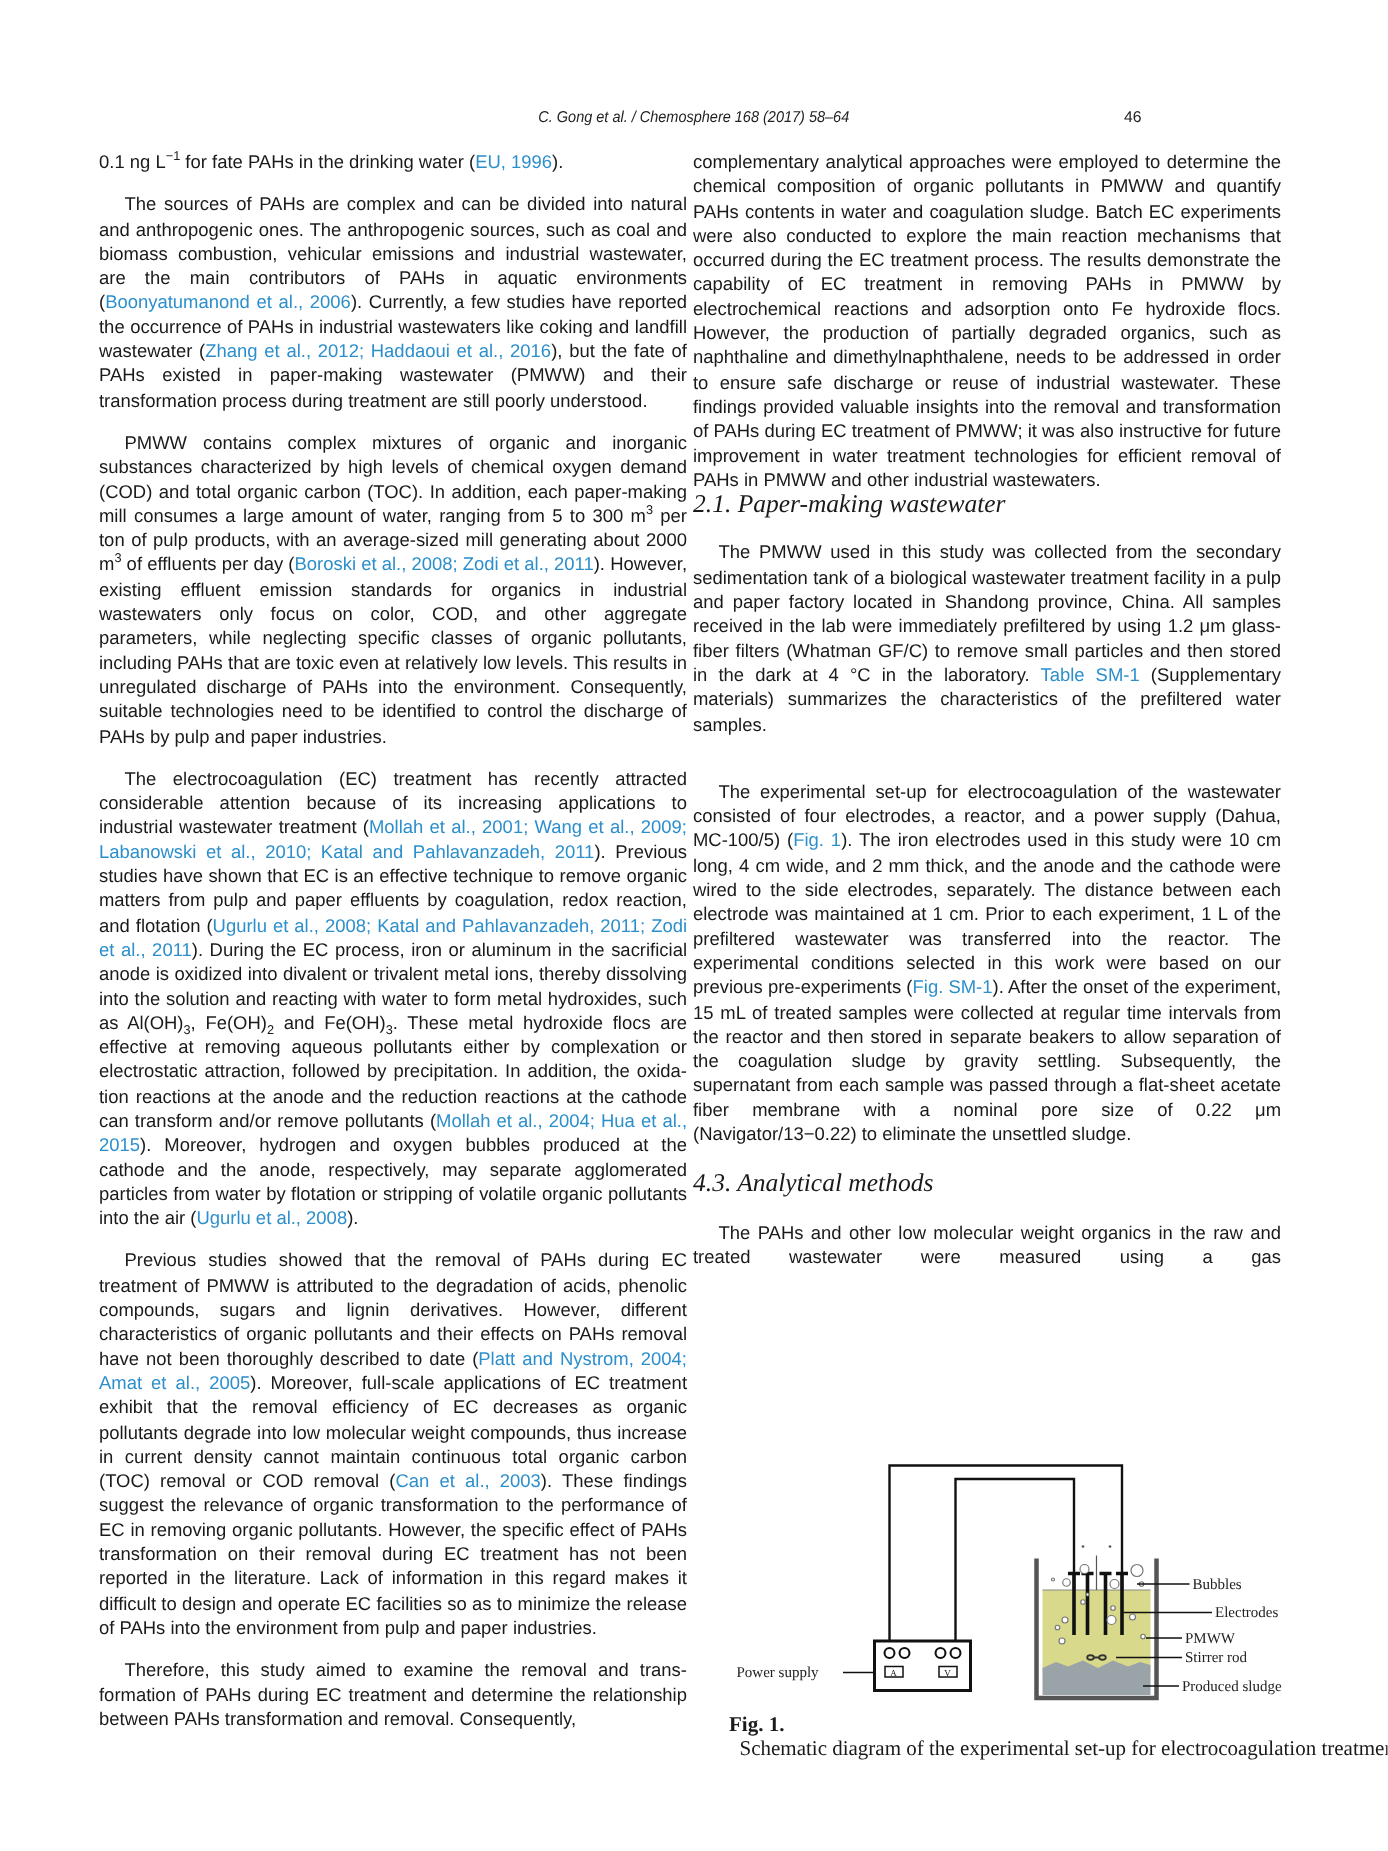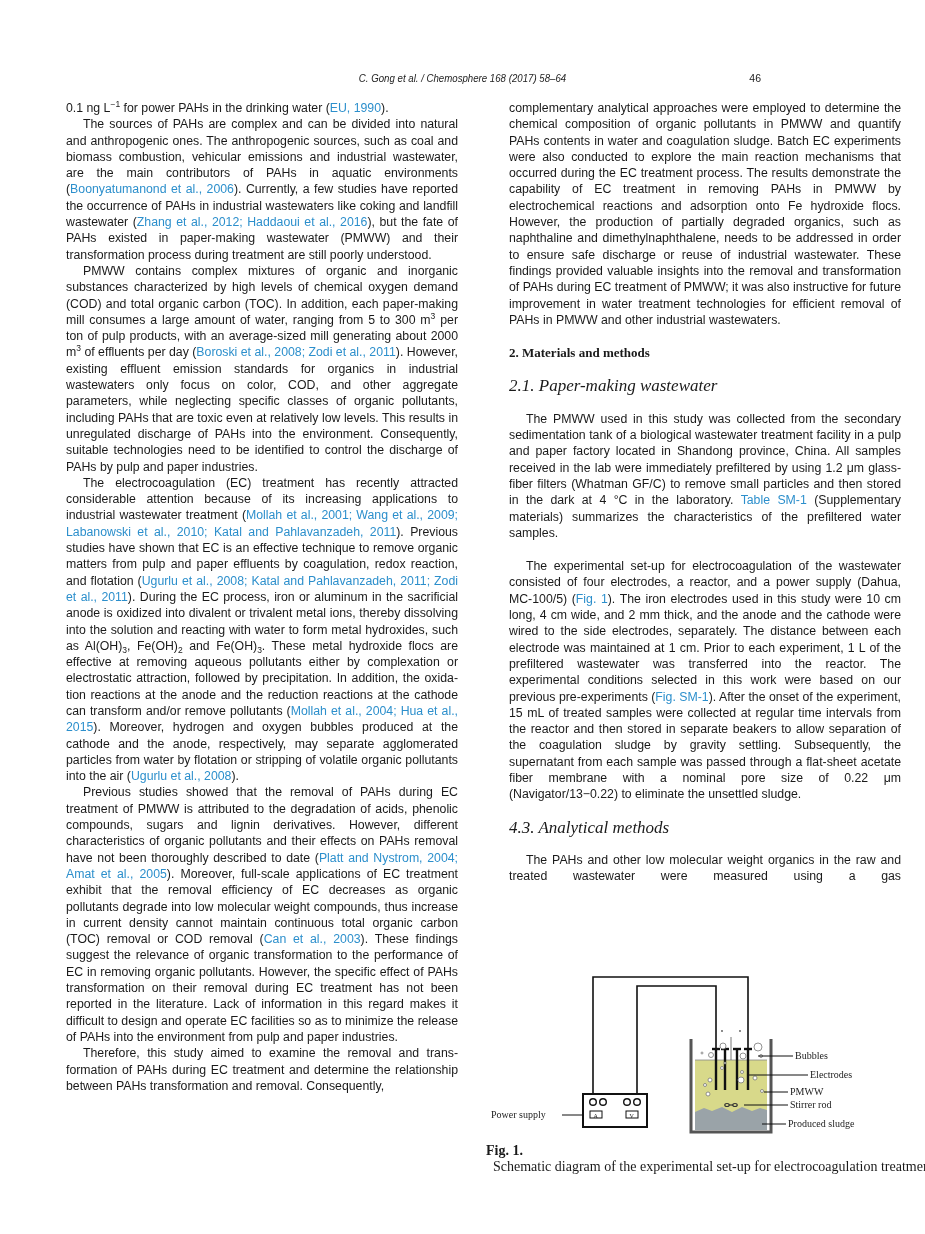--- a/index.html
+++ b/index.html
@@ -5,23 +5,23 @@
   html, body { margin: 0; padding: 0; background: #ffffff; }
   body { width: 925px; height: 1234px; position: relative; overflow: hidden;
          font-family: "Liberation Serif", "DejaVu Serif", serif; color: #1a1a1a; }
   .running-head { position: absolute; top: 72px; left: 0; width: 816px; height: 16px;
          font-family: "Liberation Sans", sans-serif; font-size: 10.5px; color: #222; }
   .running-head .journal { position: absolute; left: 0; width: 925px; text-align: center; font-style: italic; transform: scaleX(0.92); }
   .running-head .pageno { position: absolute; right: 55px; }
   .col { position: absolute; top: 100px; width: 392px;
          font-family: "Liberation Sans", "DejaVu Sans", sans-serif; font-size: 12.3px; line-height: 16.3px; }
   .col.left { left: 66px; }
-  .col.right { left: 509px; }
+  .col.right { left: 462px; }
   .col p { margin: 0; text-align: justify; hyphens: manual; }
-  .col p.indent { text-indent: 17px; }
+  .col p.indent { text-indent: 17px; margin-top: 12px; }
   .col a, .link { color: #2c8fcc; text-decoration: none; }
   h2.section { font-family: "Liberation Serif", serif; font-weight: bold; font-size: 13px; margin: 17px 0 17px 0; }
   h3.subsection { font-family: "Liberation Serif", serif; font-style: italic; font-weight: normal; font-size: 17px; margin: 0 0 16px 0; }
   .gap { height: 17px; }
   sup, sub { font-size: 8.5px; line-height: 0; }
   .figure { position: absolute; left: 486px; top: 960px; width: 400px; height: 175px; }
   .figure svg { width: 400px; height: 175px; }
   .caption { position: absolute; left: 486px; top: 1143px; width: 400px;
              font-family: "Liberation Serif", serif; font-size: 14px; }
   .caption b { font-weight: bold; }
@@ -29,37 +29,36 @@
 </style>
 </head>
 <body>
 
 <div class="running-head">
   <span class="journal">C. Gong et al. / Chemosphere 168 (2017) 58–64</span>
   <span class="pageno">46</span>
 </div>
 
 <div class="col left">
-  <p><span>0.1 ng L</span><sup>−1</sup><span> for power PAHs in the drinking water (</span><a>EU, 1990</a><span>).</span></p>
+  <p><span>0.1 ng L</span><sup>−1</sup><span> for fate PAHs in the drinking water (</span><a>EU, 1996</a><span>).</span></p>
 
   <p class="indent"><span>The sources of PAHs are complex and can be divided into natural and anthropogenic ones. The anthropogenic sources, such as coal and biomass combustion, vehicular emissions and industrial wastewater, are the main contributors of PAHs in aquatic envi­ronments (</span><a>Boonyatumanond et al., 2006</a><span>). Currently, a few studies have reported the occurrence of PAHs in industrial wastewaters like coking and landfill wastewater (</span><a>Zhang et al., 2012; Haddaoui et al., 2016</a><span>), but the fate of PAHs existed in paper-making wastewater (PMWW) and their transformation process during treatment are still poorly understood.</span></p>
 
   <p class="indent"><span>PMWW contains complex mixtures of organic and inorganic substances characterized by high levels of chemical oxygen de­mand (COD) and total organic carbon (TOC). In addition, each paper-making mill consumes a large amount of water, ranging from 5 to 300 m</span><sup>3</sup><span> per ton of pulp products, with an average-sized mill generating about 2000 m</span><sup>3</sup><span> of effluents per day (</span><a>Boroski et al., 2008; Zodi et al., 2011</a><span>). However, existing effluent emission standards for organics in industrial wastewaters only focus on color, COD, and other aggregate parameters, while neglecting specific classes of organic pollutants, including PAHs that are toxic even at relatively low levels. This results in unregulated discharge of PAHs into the environment. Consequently, suitable technologies need to be identified to control the discharge of PAHs by pulp and paper industries.</span></p>
 
   <p class="indent"><span>The electrocoagulation (EC) treatment has recently attracted considerable attention because of its increasing applications to industrial wastewater treatment (</span><a>Mollah et al., 2001; Wang et al., 2009; Labanowski et al., 2010; Katal and Pahlavanzadeh, 2011</a><span>). Previous studies have shown that EC is an effective technique to remove organic matters from pulp and paper effluents by coagu­lation, redox reaction, and flotation (</span><a>Ugurlu et al., 2008; Katal and Pahlavanzadeh, 2011; Zodi et al., 2011</a><span>). During the EC process, iron or aluminum in the sacrificial anode is oxidized into divalent or trivalent metal ions, thereby dissolving into the solution and reacting with water to form metal hydroxides, such as Al(OH)</span><sub>3</sub><span>, Fe(OH)</span><sub>2</sub><span> and Fe(OH)</span><sub>3</sub><span>. These metal hydroxide flocs are effective at removing aqueous pollutants either by complexation or electro­static attraction, followed by precipitation. In addition, the oxida­tion reactions at the anode and the reduction reactions at the cathode can transform and/or remove pollutants (</span><a>Mollah et al., 2004; Hua et al., 2015</a><span>). Moreover, hydrogen and oxygen bubbles produced at the cathode and the anode, respectively, may separate agglomerated particles from water by flotation or stripping of volatile organic pollutants into the air (</span><a>Ugurlu et al., 2008</a><span>).</span></p>
 
   <p class="indent"><span>Previous studies showed that the removal of PAHs during EC treatment of PMWW is attributed to the degradation of acids, phenolic compounds, sugars and lignin derivatives. However, different characteristics of organic pollutants and their effects on PAHs removal have not been thoroughly described to date (</span><a>Platt and Nystrom, 2004; Amat et al., 2005</a><span>). Moreover, full-scale appli­cations of EC treatment exhibit that the removal efficiency of EC decreases as organic pollutants degrade into low molecular weight compounds, thus increase in current density cannot maintain continuous total organic carbon (TOC) removal or COD removal (</span><a>Can et al., 2003</a><span>). These findings suggest the relevance of organic transformation to the performance of EC in removing organic pol­lutants. However, the specific effect of PAHs transformation on their removal during EC treatment has not been reported in the litera­ture. Lack of information in this regard makes it difficult to design and operate EC facilities so as to minimize the release of PAHs into the environment from pulp and paper industries.</span></p>
 
   <p class="indent"><span>Therefore, this study aimed to examine the removal and trans­formation of PAHs during EC treatment and determine the rela­tionship between PAHs transformation and removal. Consequently,</span></p>
 </div>
 
 <div class="col right">
   <p><span>complementary analytical approaches were employed to deter­mine the chemical composition of organic pollutants in PMWW and quantify PAHs contents in water and coagulation sludge. Batch EC experiments were also conducted to explore the main reaction mechanisms that occurred during the EC treatment process. The results demonstrate the capability of EC treatment in removing PAHs in PMWW by electrochemical reactions and adsorption onto Fe hydroxide flocs. However, the production of partially degraded organics, such as naphthaline and dimethylnaphthalene, needs to be addressed in order to ensure safe discharge or reuse of industrial wastewater. These findings provided valuable insights into the removal and transformation of PAHs during EC treatment of PMWW; it was also instructive for future improvement in water treatment technologies for efficient removal of PAHs in PMWW and other industrial wastewaters.</span></p>
 
-  <h2 class="section">2.  Materials and methods</h2>
   <h3 class="subsection">2.1.  Paper-making wastewater</h3>
 
   <p class="indent"><span>The PMWW used in this study was collected from the secondary sedimentation tank of a biological wastewater treatment facility in a pulp and paper factory located in Shandong province, China. All samples received in the lab were immediately prefiltered by using 1.2 μm glass-fiber filters (Whatman GF/C) to remove small particles and then stored in the dark at 4 °C in the laboratory. </span><a>Table SM-1</a><span> (Supplementary materials) summarizes the characteristics of the prefiltered water samples.</span></p>
 
   <div class="gap"></div>
 
   <p class="indent"><span>The experimental set-up for electrocoagulation of the waste­water consisted of four electrodes, a reactor, and a power supply (Dahua, MC-100/5) (</span><a>Fig. 1</a><span>). The iron electrodes used in this study were 10 cm long, 4 cm wide, and 2 mm thick, and the anode and the cathode were wired to the side electrodes, separately. The distance between each electrode was maintained at 1 cm. Prior to each experiment, 1 L of the prefiltered wastewater was transferred into the reactor. The experimental conditions selected in this work were based on our previous pre-experiments (</span><a>Fig. SM-1</a><span>). After the onset of the experiment, 15 mL of treated samples were collected at regular time intervals from the reactor and then stored in separate beakers to allow separation of the coagulation sludge by gravity settling. Subsequently, the supernatant from each sample was passed through a flat-sheet acetate fiber membrane with a nominal pore size of 0.22 μm (Navigator/13−0.22) to eliminate the unsettled sludge.</span></p>
 
   <div class="gap"></div>
   <h3 class="subsection">4.3.  Analytical methods</h3>

